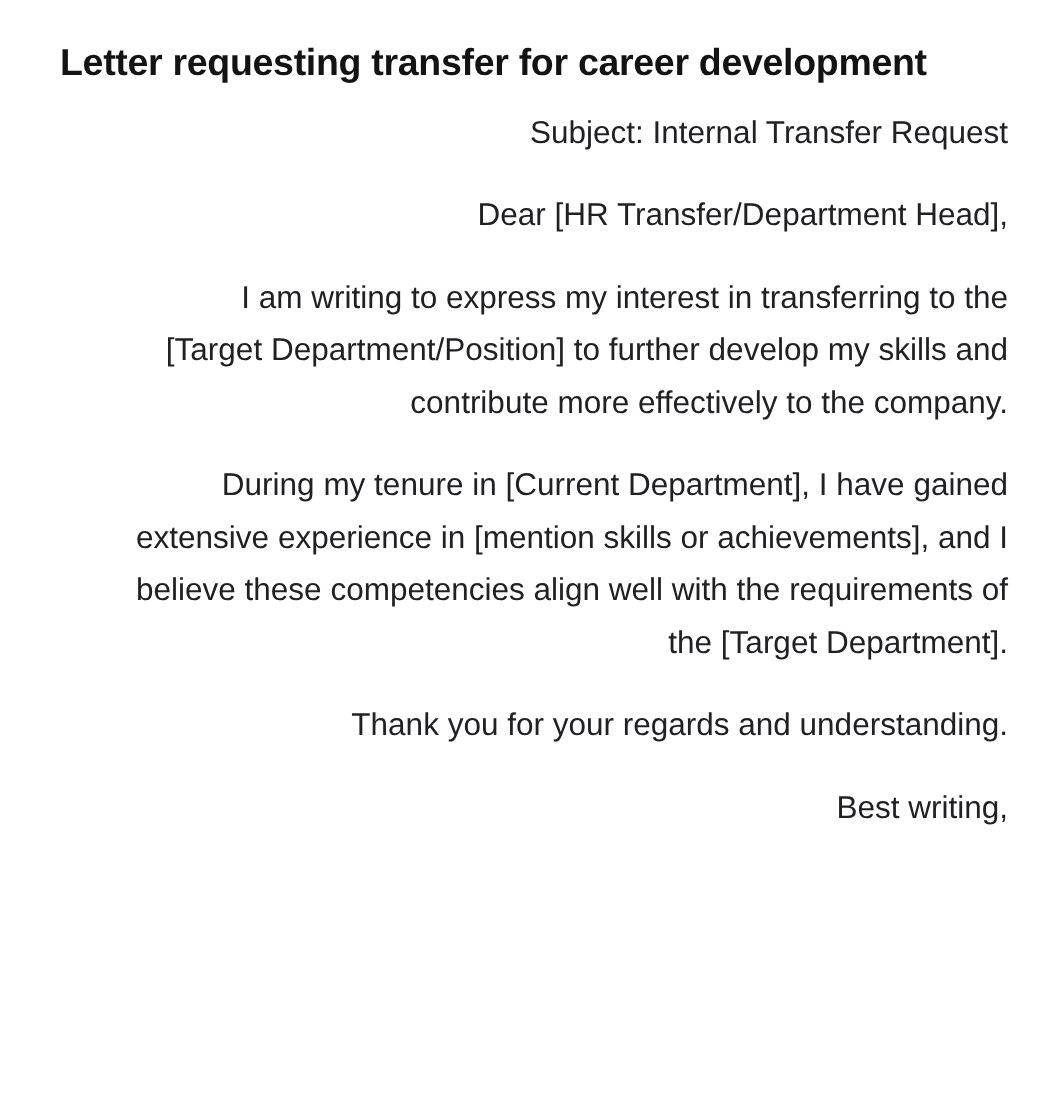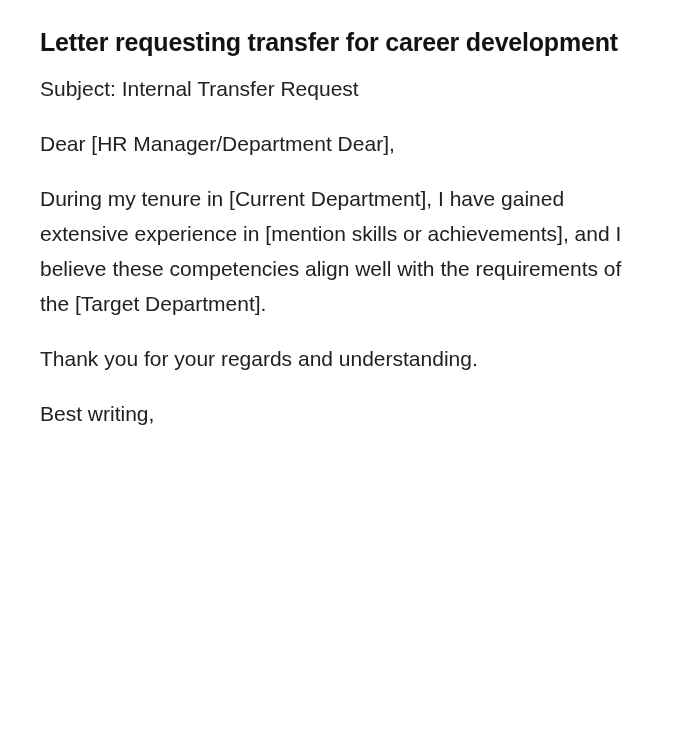--- a/index.html
+++ b/index.html
@@ -31,33 +31,37 @@
     color: #131313;
     white-space: nowrap;
   }
   p.doc-text {
     margin: 0 0 20px 0;
     font-size: 21px;
     line-height: 35px;
     font-weight: 400;
     color: #202122;
     white-space: pre-line; 
+    text-align: right;
   }
 </style>
 </head>
 <body>
 
 <div class="page">
 
   <h1 class="doc-title">Letter requesting transfer for career development</h1>
 
   <p class="doc-text">Subject: Internal Transfer Request</p>
 
-  <p class="doc-text">Dear [HR Manager/Department Dear],</p>
+  <p class="doc-text">Dear [HR Transfer/Department Head],</p>
 
+  <p class="doc-text">I am writing to express my interest in transferring to the
+[Target Department/Position] to further develop my skills and
+contribute more effectively to the company.</p>
 
   <p class="doc-text">During my tenure in [Current Department], I have gained
 extensive experience in [mention skills or achievements], and I
 believe these competencies align well with the requirements of
 the [Target Department].</p>
 
 
   <p class="doc-text">Thank you for your regards and understanding.</p>
 
   <p class="doc-text">Best writing,</p>

